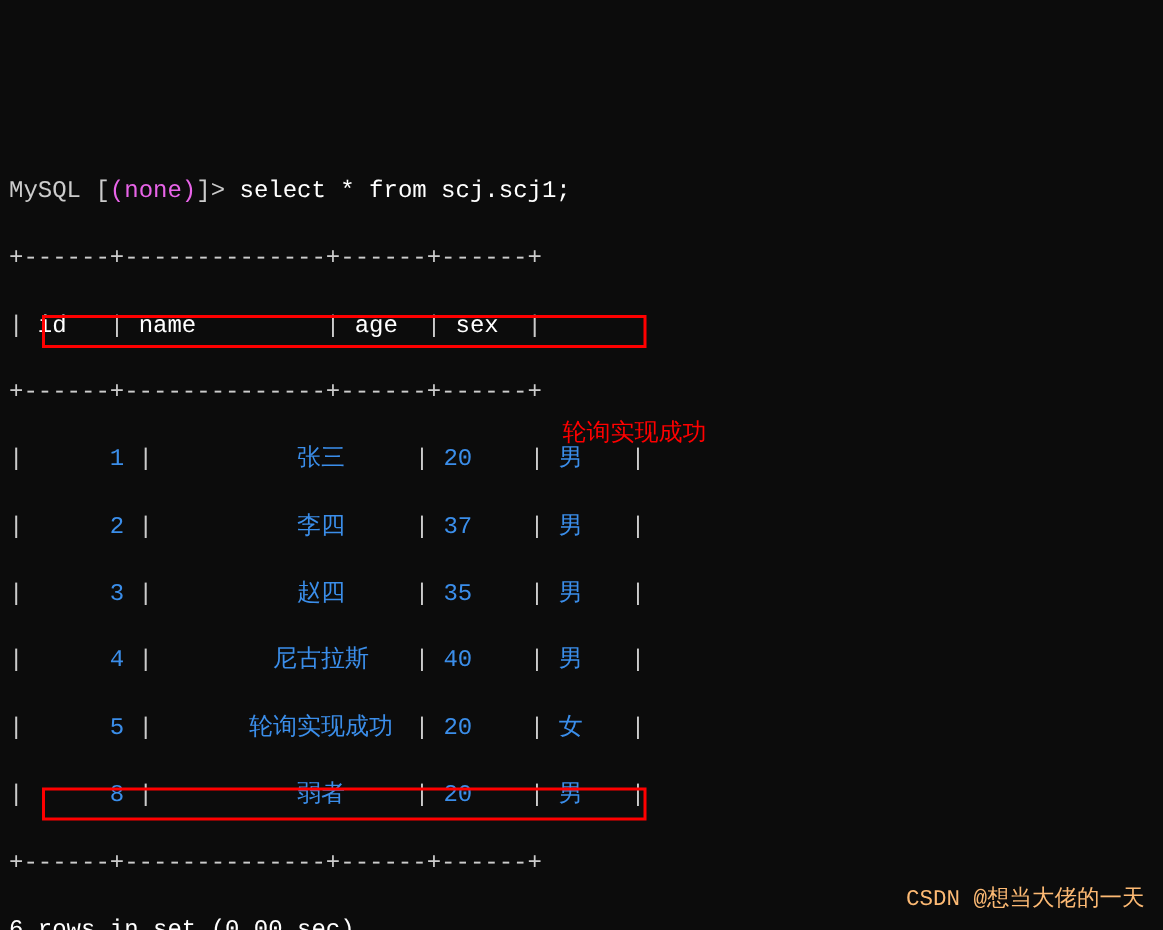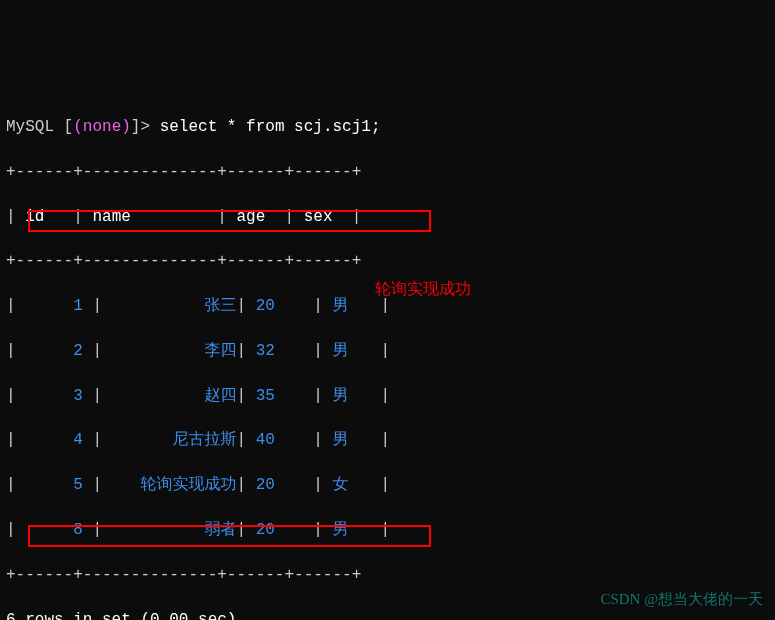--- a/index.html
+++ b/index.html
@@ -15,55 +15,55 @@
       white-space: pre;
       position: relative;
     }
     .prompt-mysql { color: #cccccc; }
     .prompt-db { color: #e864e8; }
     .wh { color: #ffffff; }
     .bl { color: #3b8eea; }
     .sep { color: #cccccc; }
     .row-line { display: block; }
     .col-id { display: inline-block; width: 6ch; text-align: right; }
-    .col-name { display: inline-block; width: 13ch; text-align: right; }
+    .col-name { display: inline-block; width: 13ch; text-align: center; margin-left: 40px; }
     .col-age { display: inline-block; width: 5ch; text-align: left; }
     .col-sex { display: inline-block; width: 5ch; text-align: left; }
     .highlight-box {
       position: absolute;
       border: 2px solid #ff0000;
       pointer-events: none;
     }
     .annotation {
       position: absolute;
       color: #ff0000;
       font-family: Liberation Serif, serif;
       font-size: 16px;
       pointer-events: none;
     }
     .watermark {
       position: absolute;
-      color: #0f766e;
-      font-family: Liberation Serif, serif;
+      color: #fdba74;
+      font-family: Liberation Mono, monospace;
       font-size: 15px;
       pointer-events: none;
     }
   </style>
 </head>
 <body>
 
 
 
 
 <span class="row-line"><span class="prompt-mysql">MySQL</span> [<span class="prompt-db">(none)</span>]<span>&gt;</span> <span class="wh">select * from scj.scj1;</span></span>
 <span class="row-line sep">+------+--------------+------+------+</span>
 <span class="row-line">| <span class="wh"><span>id</span>  </span> | <span class="wh"><span>name</span>        </span> | <span class="wh"><span>age</span> </span> | <span class="wh"><span>sex</span> </span> |</span>
 <span class="row-line sep">+------+--------------+------+------+</span>
 <span class="row-line">| <span class="bl col-id">1</span> | <span class="bl col-name">张三</span>| <span class="bl col-age">20</span> | <span class="bl col-sex">男</span>|</span>
-<span class="row-line">| <span class="bl col-id">2</span> | <span class="bl col-name">李四</span>| <span class="bl col-age">32</span> | <span class="bl col-sex">男</span>|</span>
+<span class="row-line">| <span class="bl col-id">2</span> | <span class="bl col-name">李四</span>| <span class="bl col-age">37</span> | <span class="bl col-sex">男</span>|</span>
 <span class="row-line">| <span class="bl col-id">3</span> | <span class="bl col-name">赵四</span>| <span class="bl col-age">35</span> | <span class="bl col-sex">男</span>|</span>
 <span class="row-line">| <span class="bl col-id">4</span> | <span class="bl col-name">尼古拉斯</span>| <span class="bl col-age">40</span> | <span class="bl col-sex">男</span>|</span>
 <span class="row-line">| <span class="bl col-id">5</span> | <span class="bl col-name">轮询实现成功</span>| <span class="bl col-age">20</span> | <span class="bl col-sex">女</span>|</span>
 <span class="row-line">| <span class="bl col-id">8</span> | <span class="bl col-name">弱者</span>| <span class="bl col-age">20</span> | <span class="bl col-sex">男</span>|</span>
 <span class="row-line sep">+------+--------------+------+------+</span>
 <span class="row-line wh">6 rows in set (0.00 sec)</span>
 
 
 
 

